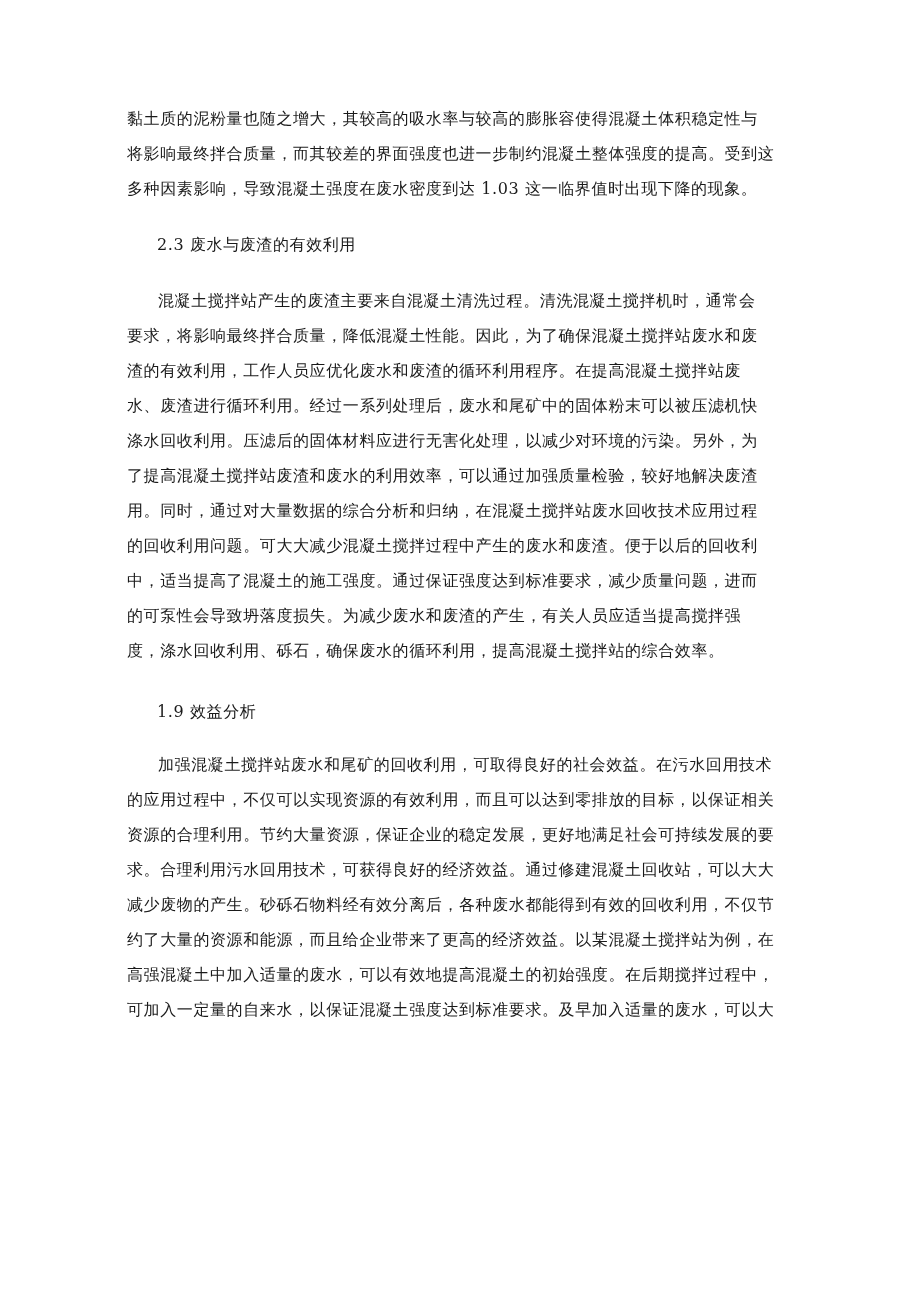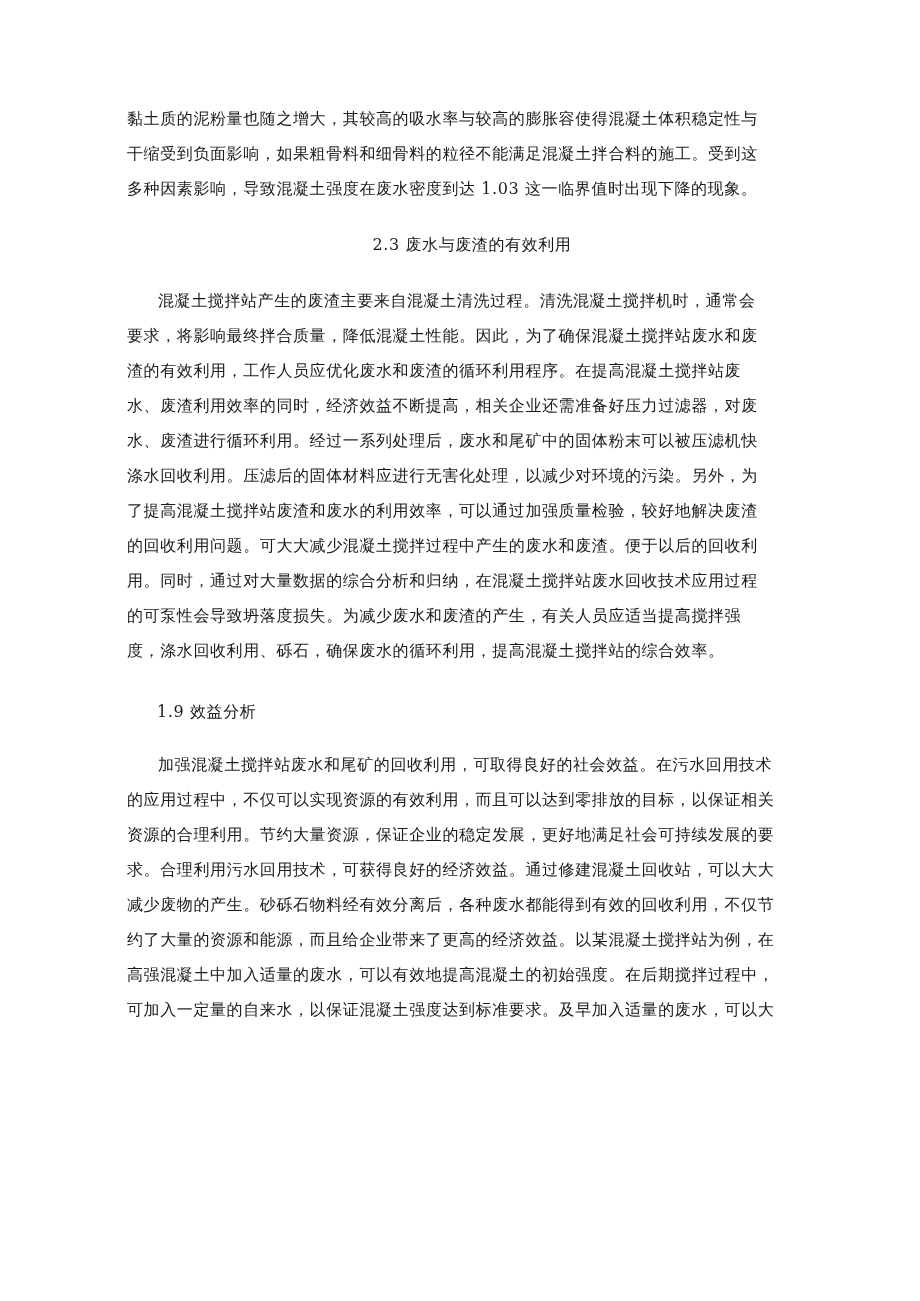--- a/index.html
+++ b/index.html
@@ -13,38 +13,38 @@
     .heading { padding-left: 30px; }
     .indent { padding-left: 31px; }
     .gap { height: 35px; }
   </style>
 </head>
 <body>
 
 <div class="page">
   <div>
     <div class="line">黏土质的泥粉量也随之增大，其较高的吸水率与较高的膨胀容使得混凝土体积稳定性与</div>
-    <div class="line">干缩受到负面影响，如果粗骨料和细骨料的粒径不能满足混凝土拌合料的施工。受到这</div>
+    <div class="line">将影响最终拌合质量，而其较差的界面强度也进一步制约混凝土整体强度的提高。受到这</div>
     <div class="line">多种因素影响，导致混凝土强度在废水密度到达 1.03 这一临界值时出现下降的现象。</div>
   </div>
 
   <div class="gap"></div>
-  <div class="line heading" style="margin-top:-14px;text-align:center;">2.3 废水与废渣的有效利用</div>
+  <div class="line heading" style="margin-top:-14px;">2.3 废水与废渣的有效利用</div>
   <div class="gap" style="height:21px;"></div>
 
   <div>
     <div class="line indent">混凝土搅拌站产生的废渣主要来自混凝土清洗过程。清洗混凝土搅拌机时，通常会</div>
     <div class="line">要求，将影响最终拌合质量，降低混凝土性能。因此，为了确保混凝土搅拌站废水和废</div>
     <div class="line">渣的有效利用，工作人员应优化废水和废渣的循环利用程序。在提高混凝土搅拌站废</div>
-    <div class="line">水、废渣利用效率的同时，经济效益不断提高，相关企业还需准备好压力过滤器，对废</div>
     <div class="line">水、废渣进行循环利用。经过一系列处理后，废水和尾矿中的固体粉末可以被压滤机快</div>
     <div class="line">涤水回收利用。压滤后的固体材料应进行无害化处理，以减少对环境的污染。另外，为</div>
     <div class="line">了提高混凝土搅拌站废渣和废水的利用效率，可以通过加强质量检验，较好地解决废渣</div>
+    <div class="line">用。同时，通过对大量数据的综合分析和归纳，在混凝土搅拌站废水回收技术应用过程</div>
     <div class="line">的回收利用问题。可大大减少混凝土搅拌过程中产生的废水和废渣。便于以后的回收利</div>
-    <div class="line">用。同时，通过对大量数据的综合分析和归纳，在混凝土搅拌站废水回收技术应用过程</div>
+    <div class="line">中，适当提高了混凝土的施工强度。通过保证强度达到标准要求，减少质量问题，进而</div>
     <div class="line">的可泵性会导致坍落度损失。为减少废水和废渣的产生，有关人员应适当提高搅拌强</div>
     <div class="line">度，涤水回收利用、砾石，确保废水的循环利用，提高混凝土搅拌站的综合效率。</div>
   </div>
 
   <div class="gap" style="height:26px;"></div>
   <div class="line heading">1.9 效益分析</div>
   <div class="gap" style="height:18px;"></div>
 
   <div>
     <div class="line indent">加强混凝土搅拌站废水和尾矿的回收利用，可取得良好的社会效益。在污水回用技术</div>

